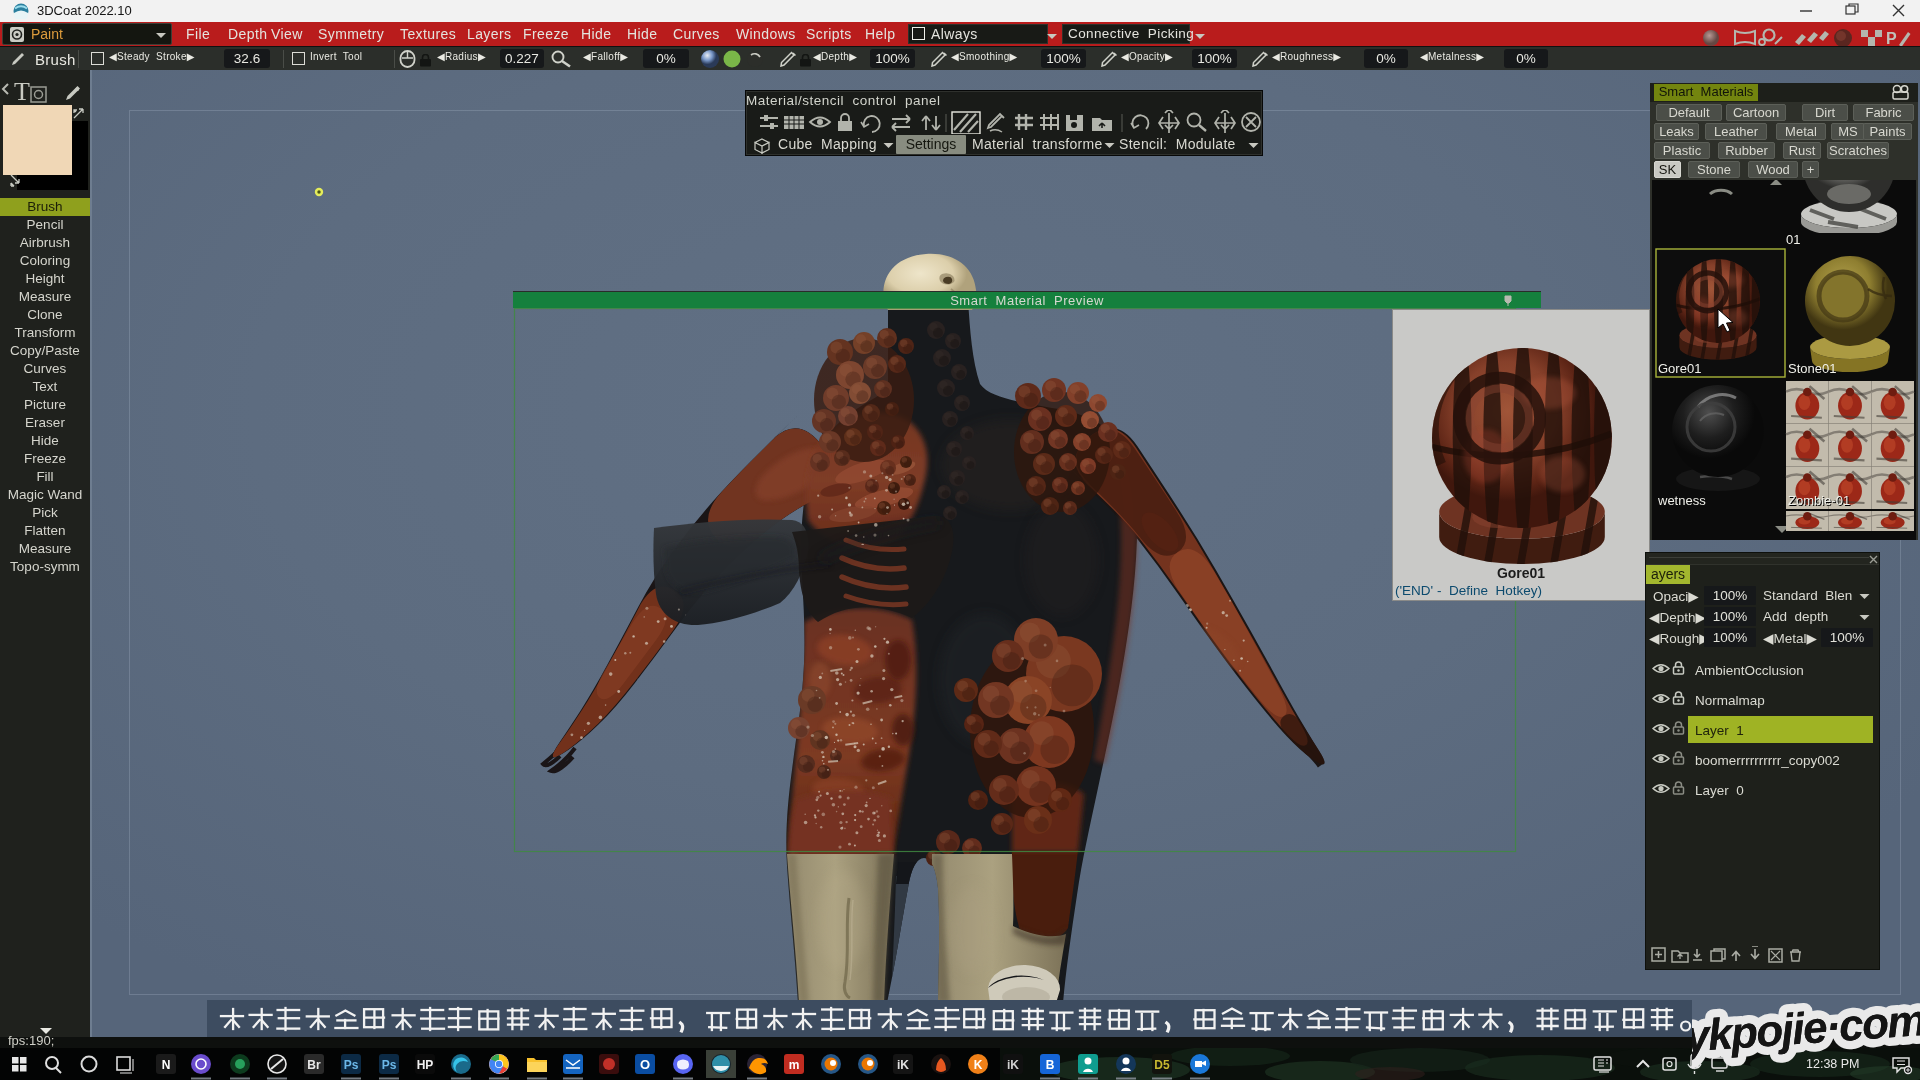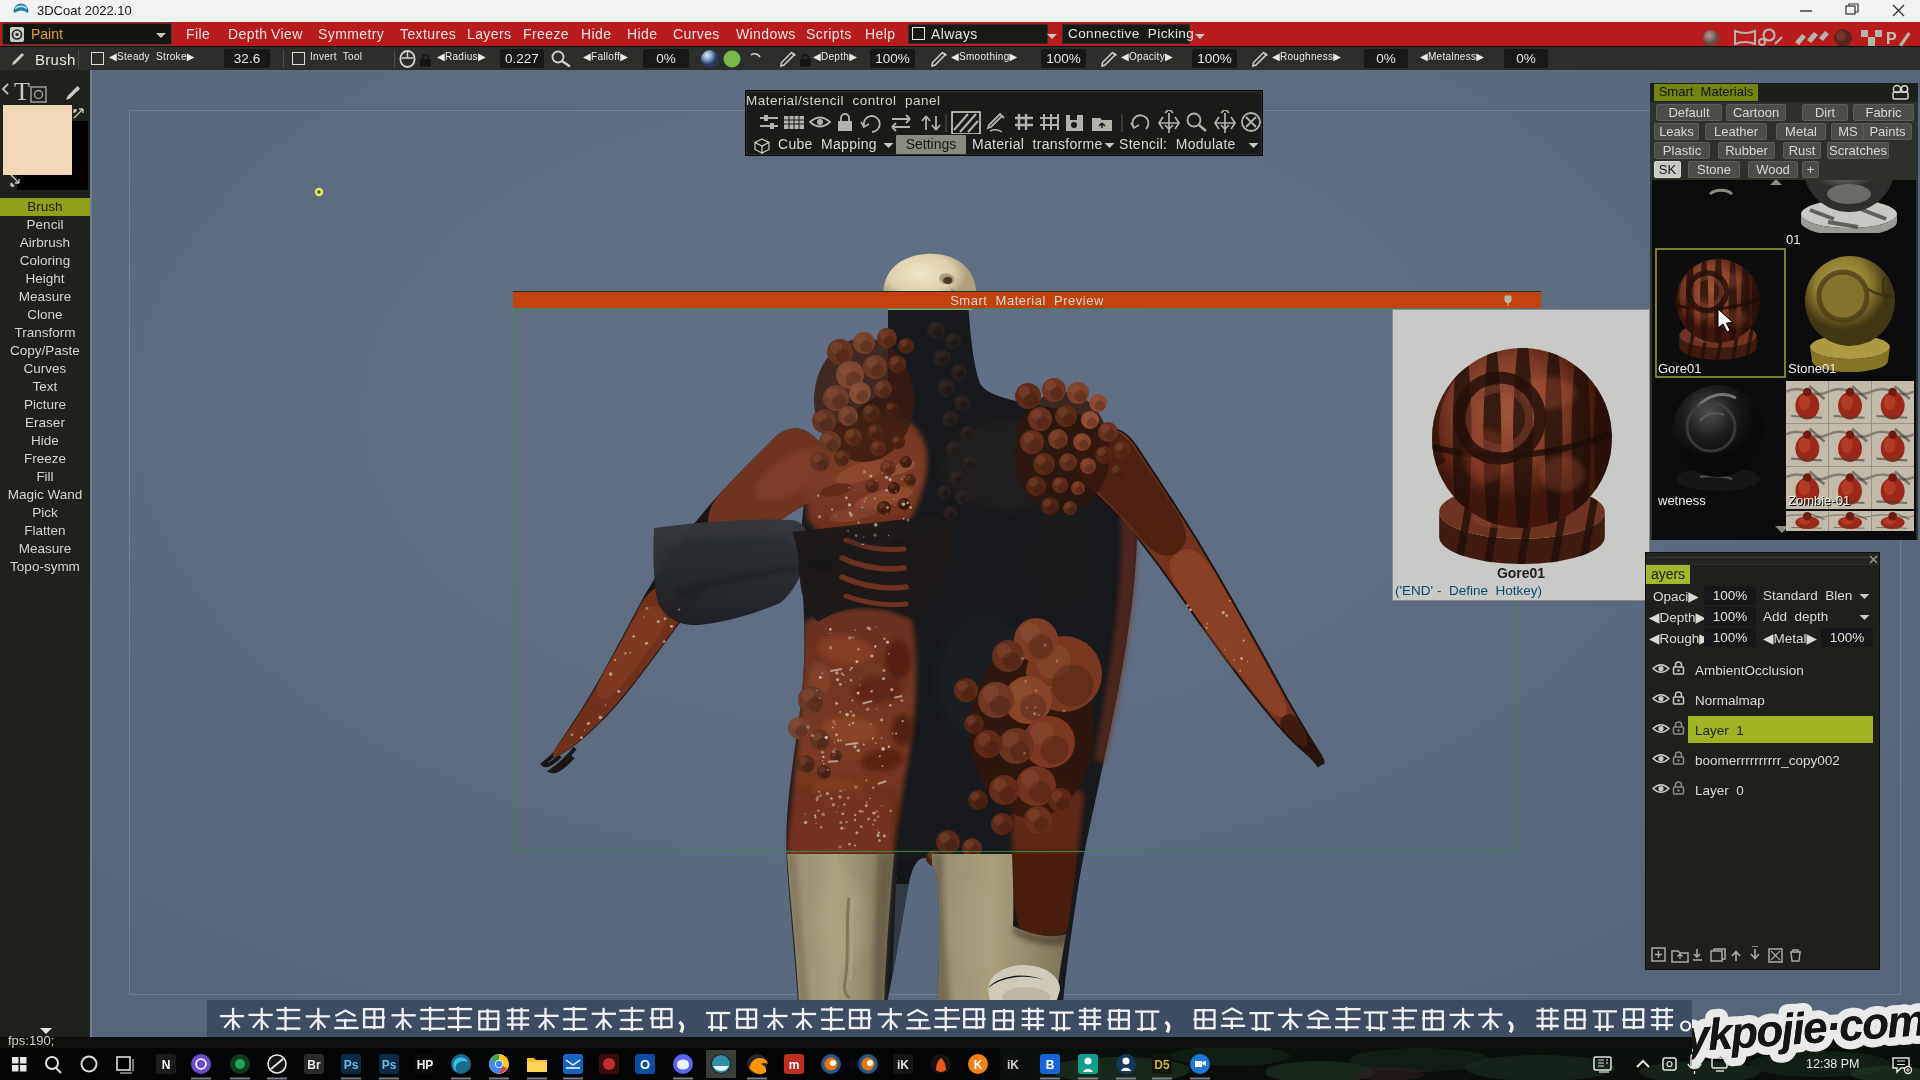--- a/index.html
+++ b/index.html
@@ -20,21 +20,21 @@
 .cb{position:absolute;top:5px;width:13px;height:13px;border:1.5px solid #dcdcd6;background:transparent}
 
 #leftpanel{left:0;top:70px;width:90px;height:978px;background:#1f211d}
 .tool{position:absolute;left:0;width:90px;height:18px;font-size:13.5px;color:#d5d5cd;text-align:center;line-height:17px}
 .tool.sel{background:#8fa01d;color:#1c1e09}
 
 #cpanel{left:745px;top:90px;width:518px;height:66px;background:#191b18;border:1px solid #070808;box-shadow:0 0 0 1px #2e302c inset}
 #cpanel .title{position:absolute;left:0;top:2px;width:100%;text-align:left;font-size:13.5px;color:#d2d4cc;letter-spacing:0.5px}
 #cpanel .b2{position:absolute;top:45px;font-size:14px;color:#dadad2;letter-spacing:0.3px}
 
-#pstrip{left:513px;top:291px;width:1028px;height:17px;background:#c2410c;border-top:1px solid #2a2c2a}
+#pstrip{left:513px;top:291px;width:1028px;height:17px;background:#15803d;border-top:1px solid #2a2c2a}
 #pstrip .t{position:absolute;width:100%;text-align:center;top:1px;font-size:13px;color:#d6d8d0;letter-spacing:0.5px}
 
 #tooltip{left:1392px;top:309px;width:258px;height:292px;background:#c9c9c7;border:1px solid #8a8a88}
 #tooltip .n{position:absolute;left:0;top:255px;width:100%;text-align:center;font-size:14px;font-weight:bold;color:#1c1c1c}
 #tooltip .h{position:absolute;left:2px;top:273px;font-size:13.5px;color:#0c4a6e}
 
 #matpanel{left:1650px;top:83px;width:268px;height:457px;background:#2e302a;overflow:hidden}
 .mtab{position:absolute;height:17px;background:#4b4e48;border:1px solid #5c5f58;border-radius:2px;font-size:13px;color:#d8d8d0;text-align:center;line-height:15px}
 #mp-title{position:absolute;left:4px;top:1px;width:104px;height:17px;background:#73850f;color:#11140a;font-size:13px;text-align:center;line-height:16px}
 

